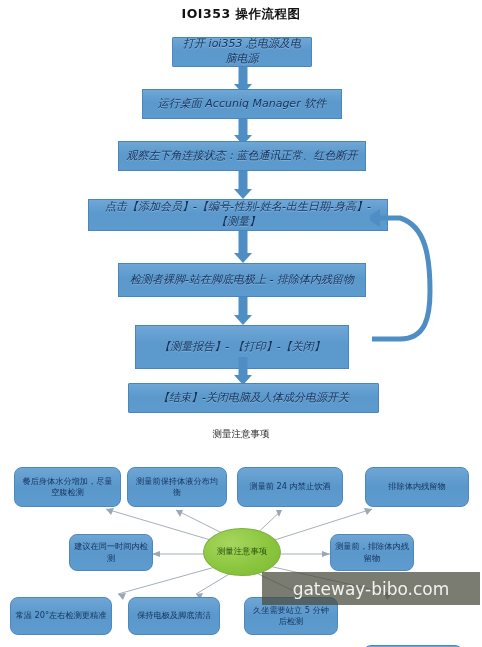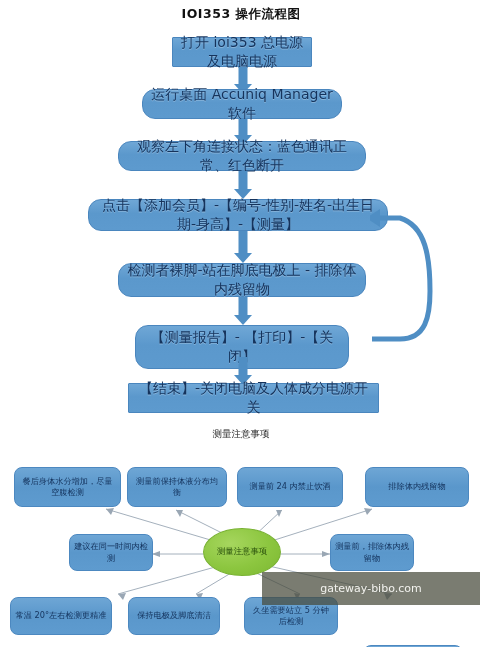--- a/index.html
+++ b/index.html
@@ -36,30 +36,31 @@
     letter-spacing: 0.5px;
   }
 
   
   .flow-box {
     position: absolute;
     box-sizing: border-box;
     background: linear-gradient(180deg, #6fa7d6 0%, #5b98cc 45%, #5d9ace 100%);
     border: 1px solid #4a86be;
     color: #15335c;
-    font-size: 14px;
+    font-size: 11px;
     display: flex;
     align-items: center;
     justify-content: center;
     text-align: center;
     line-height: 1.35;
     padding: 2px 6px;
     text-shadow: 0 0.5px 0 rgba(255,255,255,0.25);
-  }
-  .flow-box.rounded { border-radius: 13px; }
+    font-style: italic;
+  }
+  .flow-box.rounded { border-radius: 0; }
   .flow-box.square  { border-radius: 1px; }
 
   
   .arrow-down { position: absolute; }
   .arrow-down .shaft {
     position: absolute;
     left: 50%;
     top: 0;
     transform: translateX(-50%);
     width: 9px;
@@ -141,21 +142,21 @@
 
   
   .watermark {
     position: absolute;
     left: 262px;
     top: 572px;
     width: 218px;
     height: 33px;
     background: rgba(70,74,58,0.72);
     color: #f2f2ee;
-    font-size: 11px;
+    font-size: 17px;
     font-weight: 500;
     display: flex;
     align-items: center;
     justify-content: center;
     letter-spacing: 0px;
   }
 </style>
 </head>
 <body>
 

